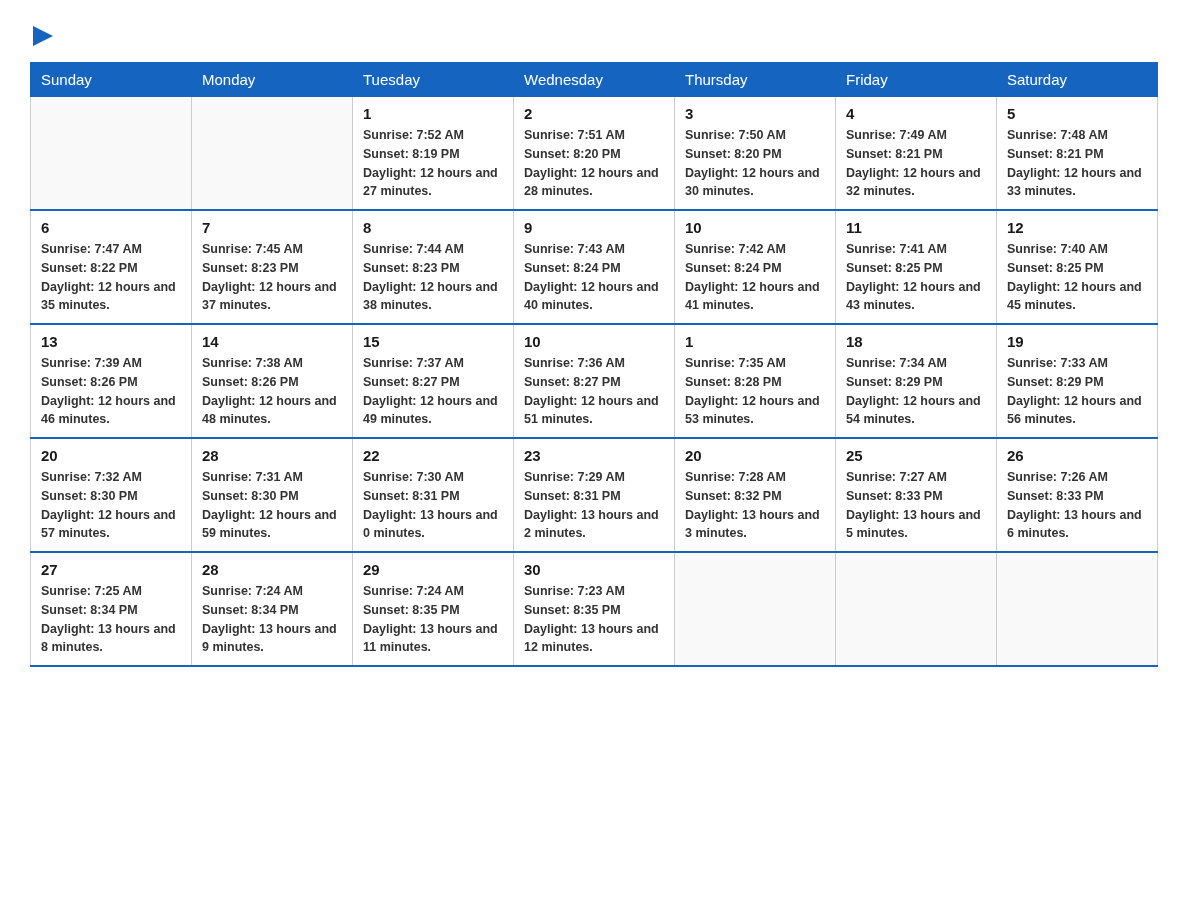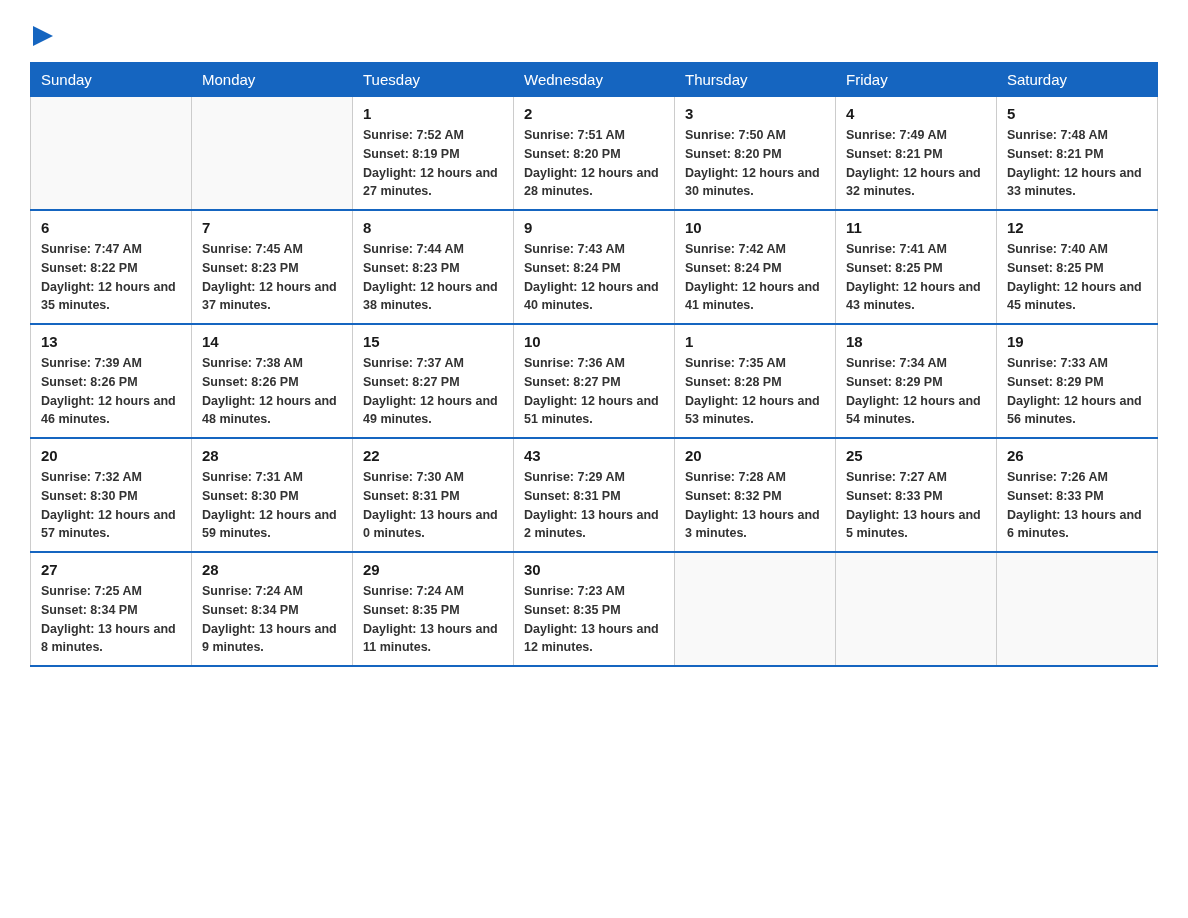--- a/index.html
+++ b/index.html
@@ -292,21 +292,21 @@
 and 59 minutes.</div>
         </td>
         <td>
           <span class="day-number">22</span>
           <div class="day-info">Sunrise: 7:30 AM
 Sunset: 8:31 PM
 Daylight: 13 hours
 and 0 minutes.</div>
         </td>
         <td>
-          <span class="day-number">43</span>
+          <span class="day-number">23</span>
           <div class="day-info">Sunrise: 7:29 AM
 Sunset: 8:31 PM
 Daylight: 13 hours
 and 2 minutes.</div>
         </td>
         <td>
           <span class="day-number">20</span>
           <div class="day-info">Sunrise: 7:28 AM
 Sunset: 8:32 PM
 Daylight: 13 hours

